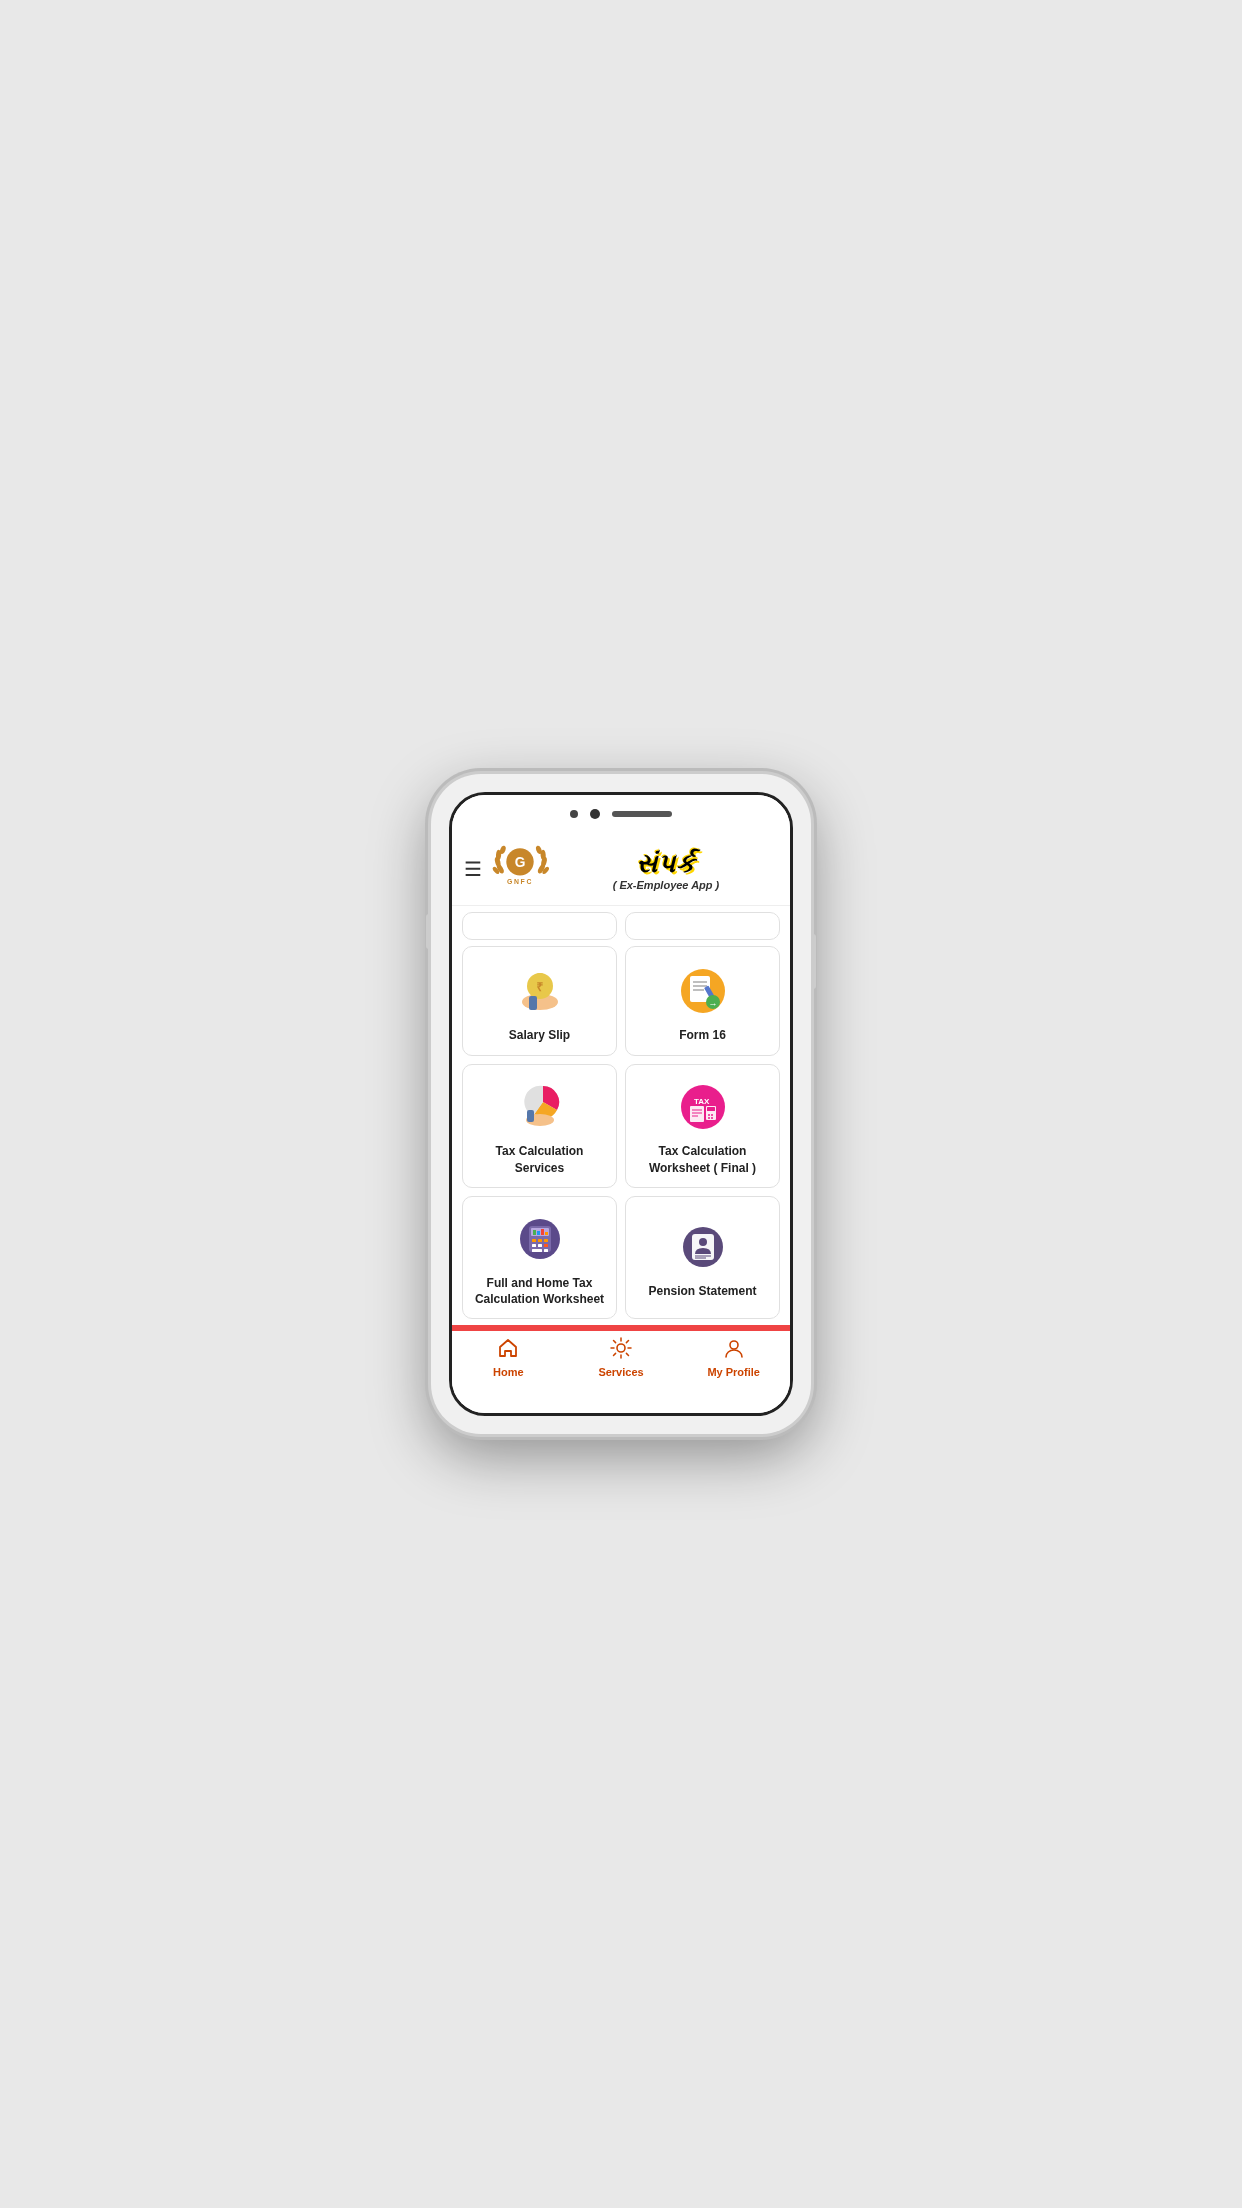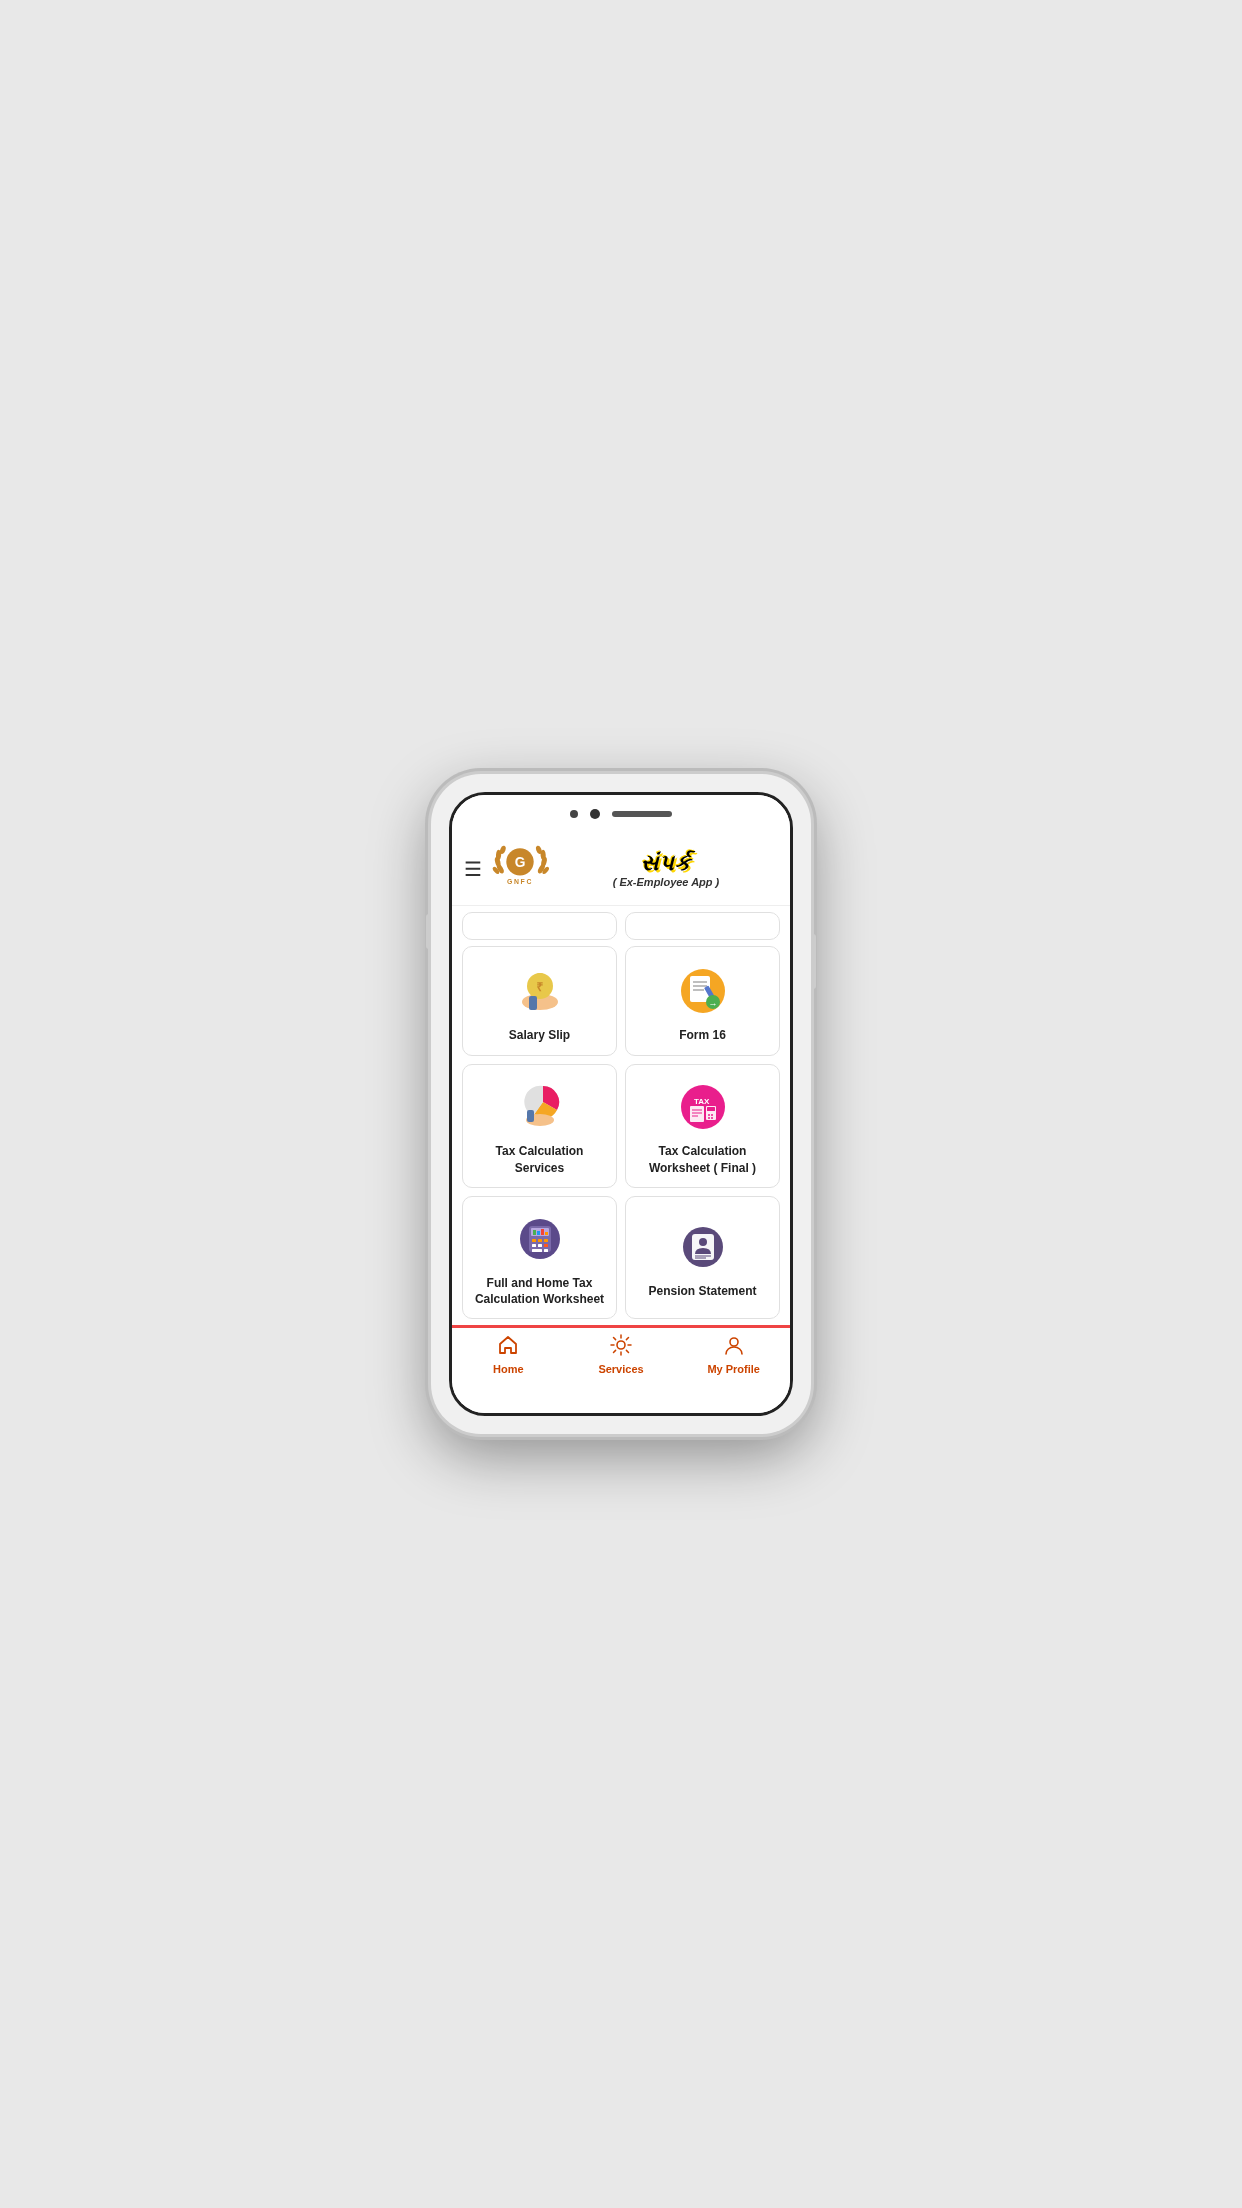--- a/index.html
+++ b/index.html
@@ -86,21 +86,21 @@
       height: 52px;
     }
 
     .app-title-area {
       display: flex;
       flex-direction: column;
       align-items: center;
     }
 
     .app-title-gujarati {
-      font-size: 22px;
+      font-size: 26px;
       font-weight: bold;
       color: #000;
       text-shadow: 2px 2px 0px #FFD700, -1px -1px 0px #FFD700;
       font-style: italic;
       letter-spacing: 1px;
     }
 
     .app-subtitle {
       font-size: 11px;
       color: #333;
@@ -143,21 +143,21 @@
       font-size: 12px;
       font-weight: bold;
       color: #222;
       text-align: center;
       line-height: 1.4;
     }
 
     
     .bottom-nav {
       display: flex;
-      border-top: 3px solid #ef4444;
+      border-top: 6px solid #ef4444;
       background: #fff;
       padding: 6px 0 8px;
     }
 
     .nav-item {
       flex: 1;
       display: flex;
       flex-direction: column;
       align-items: center;
       justify-content: center;

